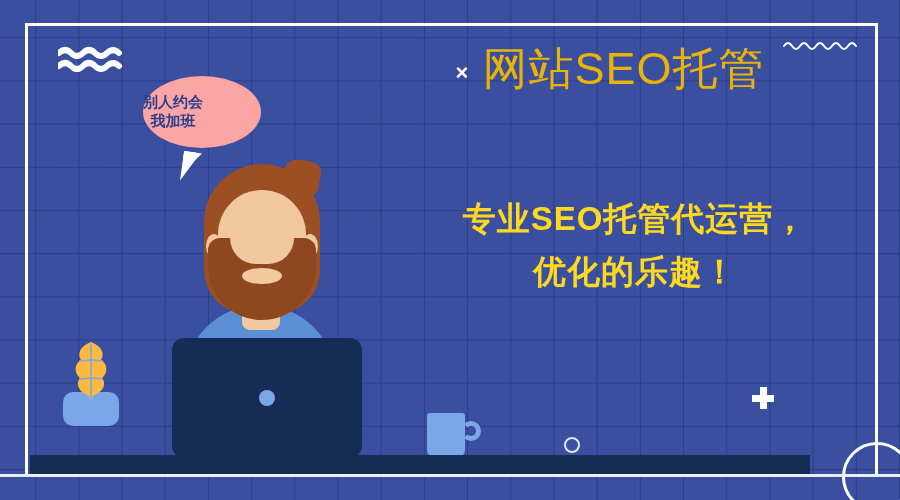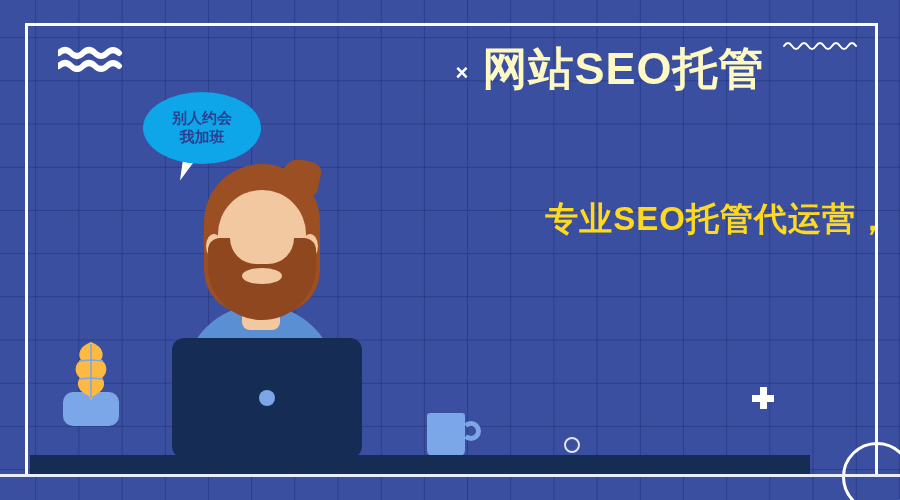--- a/index.html
+++ b/index.html
@@ -55,42 +55,42 @@
     position:absolute;left:330px;top:44px;width:560px;text-align:center;
   }
   #headline-row{
     display:flex;align-items:center;justify-content:center;gap:14px;
   }
   #title-x{
     color:#ffffff;font-size:22px;font-weight:bold;line-height:1;
     transform:translateY(4px);
   }
   #main-title{
-    color:#fef9c3;font-size:45px;font-weight:bold;letter-spacing:1px;
+    color:#eab308;font-size:45px;font-weight:normal;letter-spacing:1px;
     line-height:1.1;white-space:nowrap;
   }
   #subtitle{
     margin-top:10px;color:#ffffff;font-size:16px;letter-spacing:.5px;
     white-space:nowrap;
   }
 
   
   #slogan{
     position:absolute;left:380px;top:192px;width:510px;
-    text-align:right;color:#FFD91E;font-size:33px;font-weight:bold;
+    text-align:center;color:#FFD91E;font-size:33px;font-weight:bold;
     line-height:1.62;letter-spacing:1px;
   }
   #slogan .line{white-space:nowrap;}
   #slogan .line.l2{margin-left:-5px;}
 
   
   #speech-bubble{
-    position:absolute;left:143px;top:92px;width:118px;height:72px;
-    background:#0ea5e9;border-radius:50%/50%;
-    display:flex;align-items:center;justify-content:center;
+    position:absolute;left:143px;top:76px;width:118px;height:72px;
+    background:#fca5a5;border-radius:50%/50%;
+    display:flex;align-items:center;justify-content:flex-start;
   }
   #speech-bubble .bubble-text{
     color:#2b3f8f;font-size:15px;font-weight:bold;line-height:1.25;text-align:center;
   }
   #bubble-tail{
     position:absolute;left:182px;top:152px;width:0;height:0;
     border-left:12px solid #ffffff;
     border-right:6px solid transparent;
     border-top:8px solid #ffffff;
     border-bottom:22px solid transparent;
@@ -200,20 +200,21 @@
 
   <div id="headline-block">
     <div id="headline-row">
       <span id="title-x">×</span>
       <span id="main-title">网站SEO托管</span>
     </div>
   </div>
 
   <div id="slogan">
     <div class="line l1">专业SEO托管代运营，</div>
+    <div class="line l3">优化的乐趣！</div>
   </div>
 
   <div id="bubble-tail"></div>
   <div id="speech-bubble">
     <div class="bubble-text">
       <div>别人约会</div>
       <div>我加班</div>
     </div>
   </div>
 

